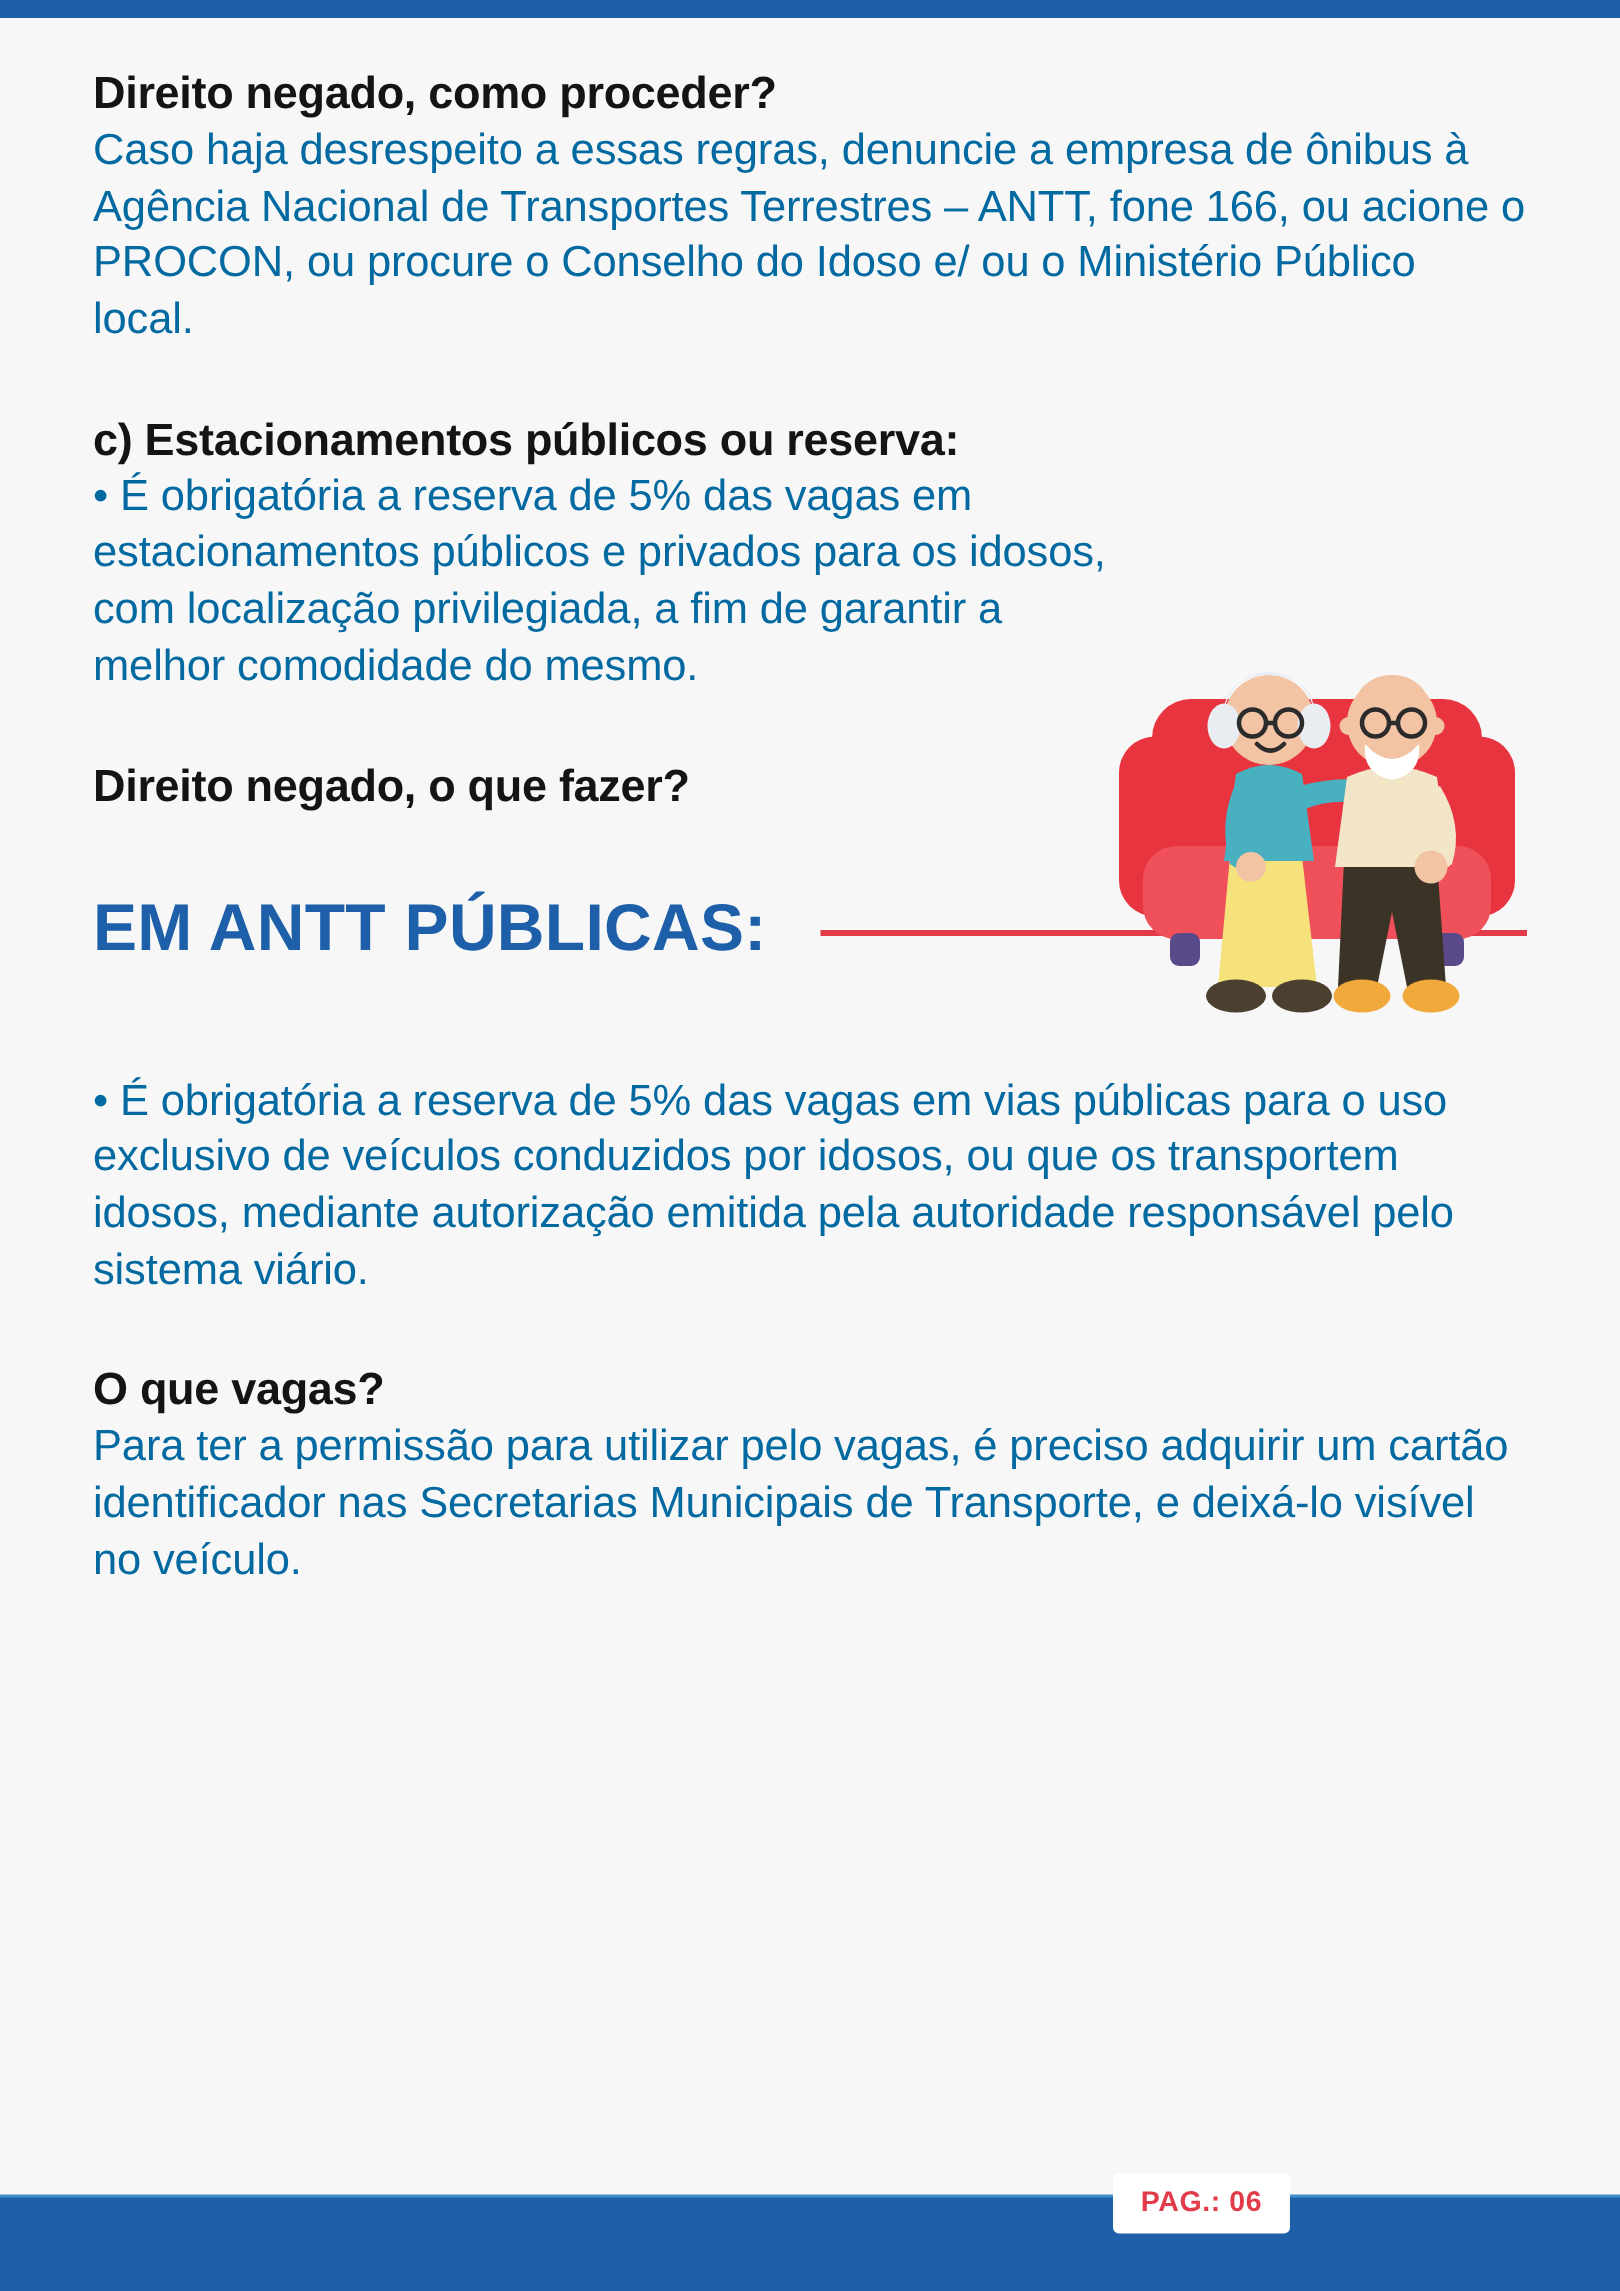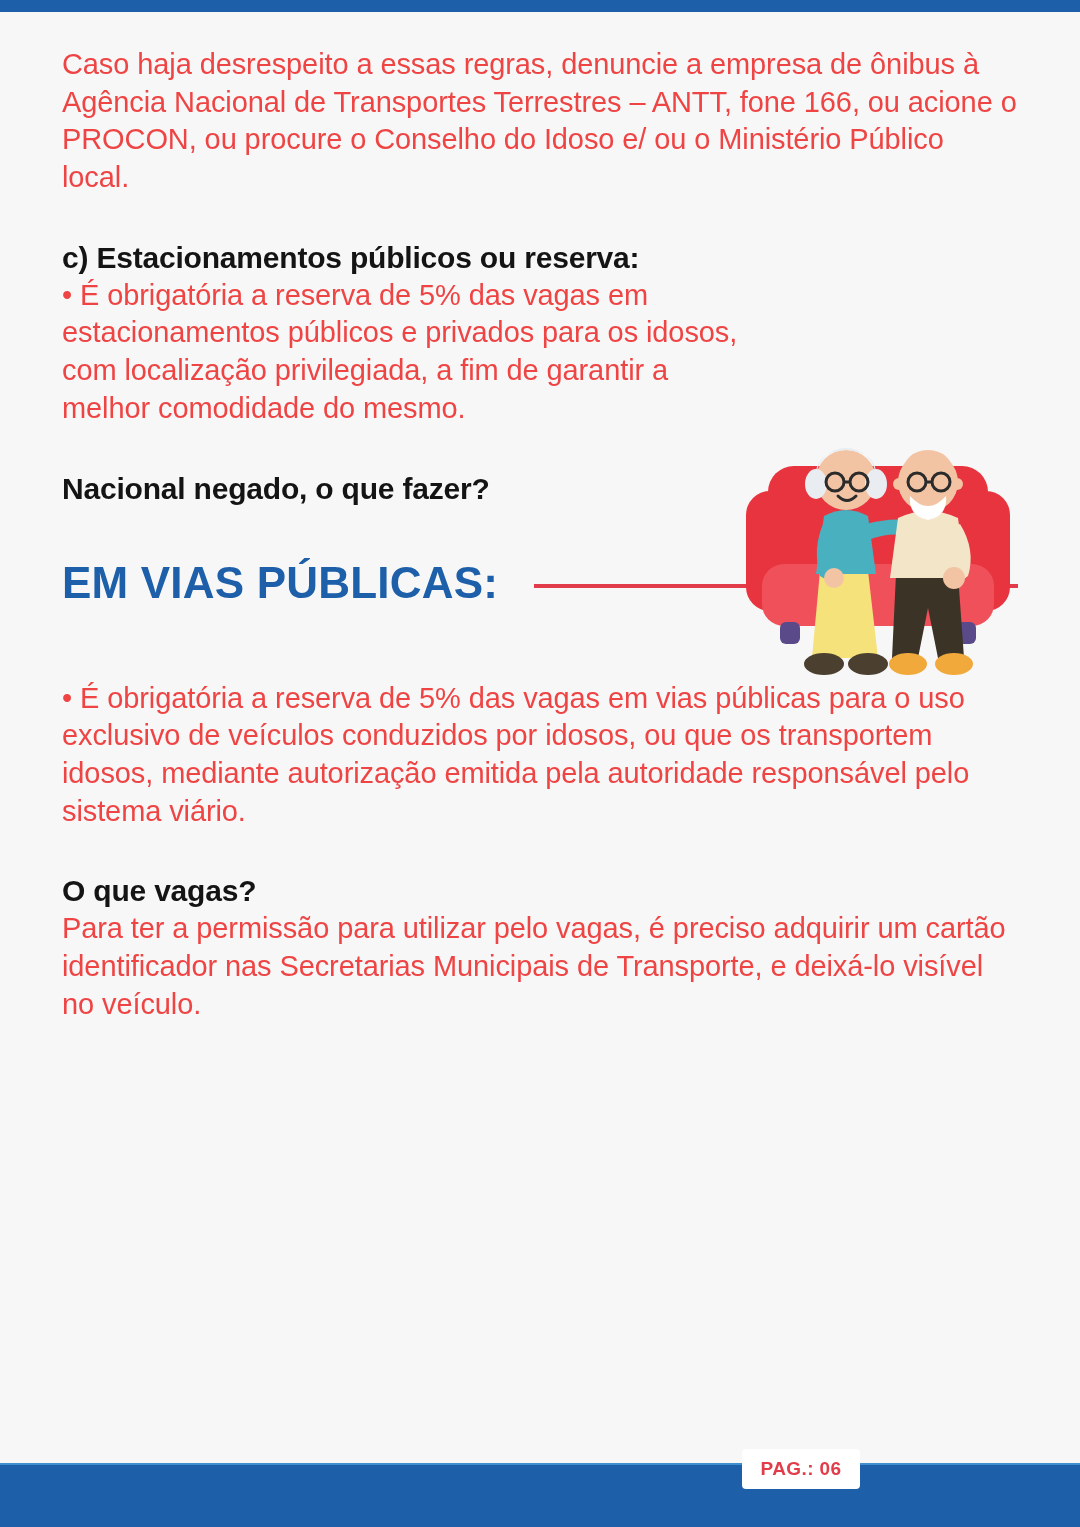--- a/index.html
+++ b/index.html
@@ -77,21 +77,21 @@
   h2.sub {
     font-size: 30px;
     font-weight: bold;
     color: #141414;
     margin: 0 0 2px 0;
     letter-spacing: -0.2px;
   }
   p.body {
     font-size: 29px;
     line-height: 1.30;
-    color: #ef4444;
+    color: #0369a1;
     margin: 0;
     letter-spacing: -0.1px;
   }
   .gap-lg { height: 44px; }
 
   .narrow { max-width: 700px; }
   .narrow2 { max-width: 690px; }
 
   
   .section-head {
@@ -125,33 +125,34 @@
 </style>
 </head>
 <body>
 
 <div class="page">
 
   <div class="top-bar"></div>
 
   <div class="content">
 
+    <h2 class="sub">Direito negado, como proceder?</h2>
     <p class="body">Caso haja desrespeito a essas regras, denuncie a empresa de ônibus à Agência Nacional de Transportes Terrestres – ANTT, fone 166, ou acione o PROCON, ou procure o Conselho do Idoso e/ ou o Ministério Público local.</p>
 
     <div class="gap-lg"></div>
 
     <h2 class="sub">c) Estacionamentos públicos ou reserva:</h2>
     <p class="body narrow">• É obrigatória a reserva de 5% das vagas em estacionamentos públicos e privados para os idosos, com localização privilegiada, a fim de garantir a melhor comodidade do mesmo.</p>
 
     <div class="gap-lg"></div>
 
-    <h2 class="sub">Nacional negado, o que fazer?</h2>
+    <h2 class="sub">Direito negado, o que fazer?</h2>
 
     <div class="section-head">
-      <div class="title">EM VIAS PÚBLICAS:</div>
+      <div class="title">EM ANTT PÚBLICAS:</div>
       <div class="rule"></div>
     </div>
 
     <div style="height:72px"></div>
 
     <p class="body">• É obrigatória a reserva de 5% das vagas em vias públicas para o uso exclusivo de veículos conduzidos por idosos, ou que os transportem idosos, mediante autorização emitida pela autoridade responsável pelo sistema viário.</p>
 
     <div class="gap-lg"></div>
 
     <h2 class="sub">O que vagas?</h2>

